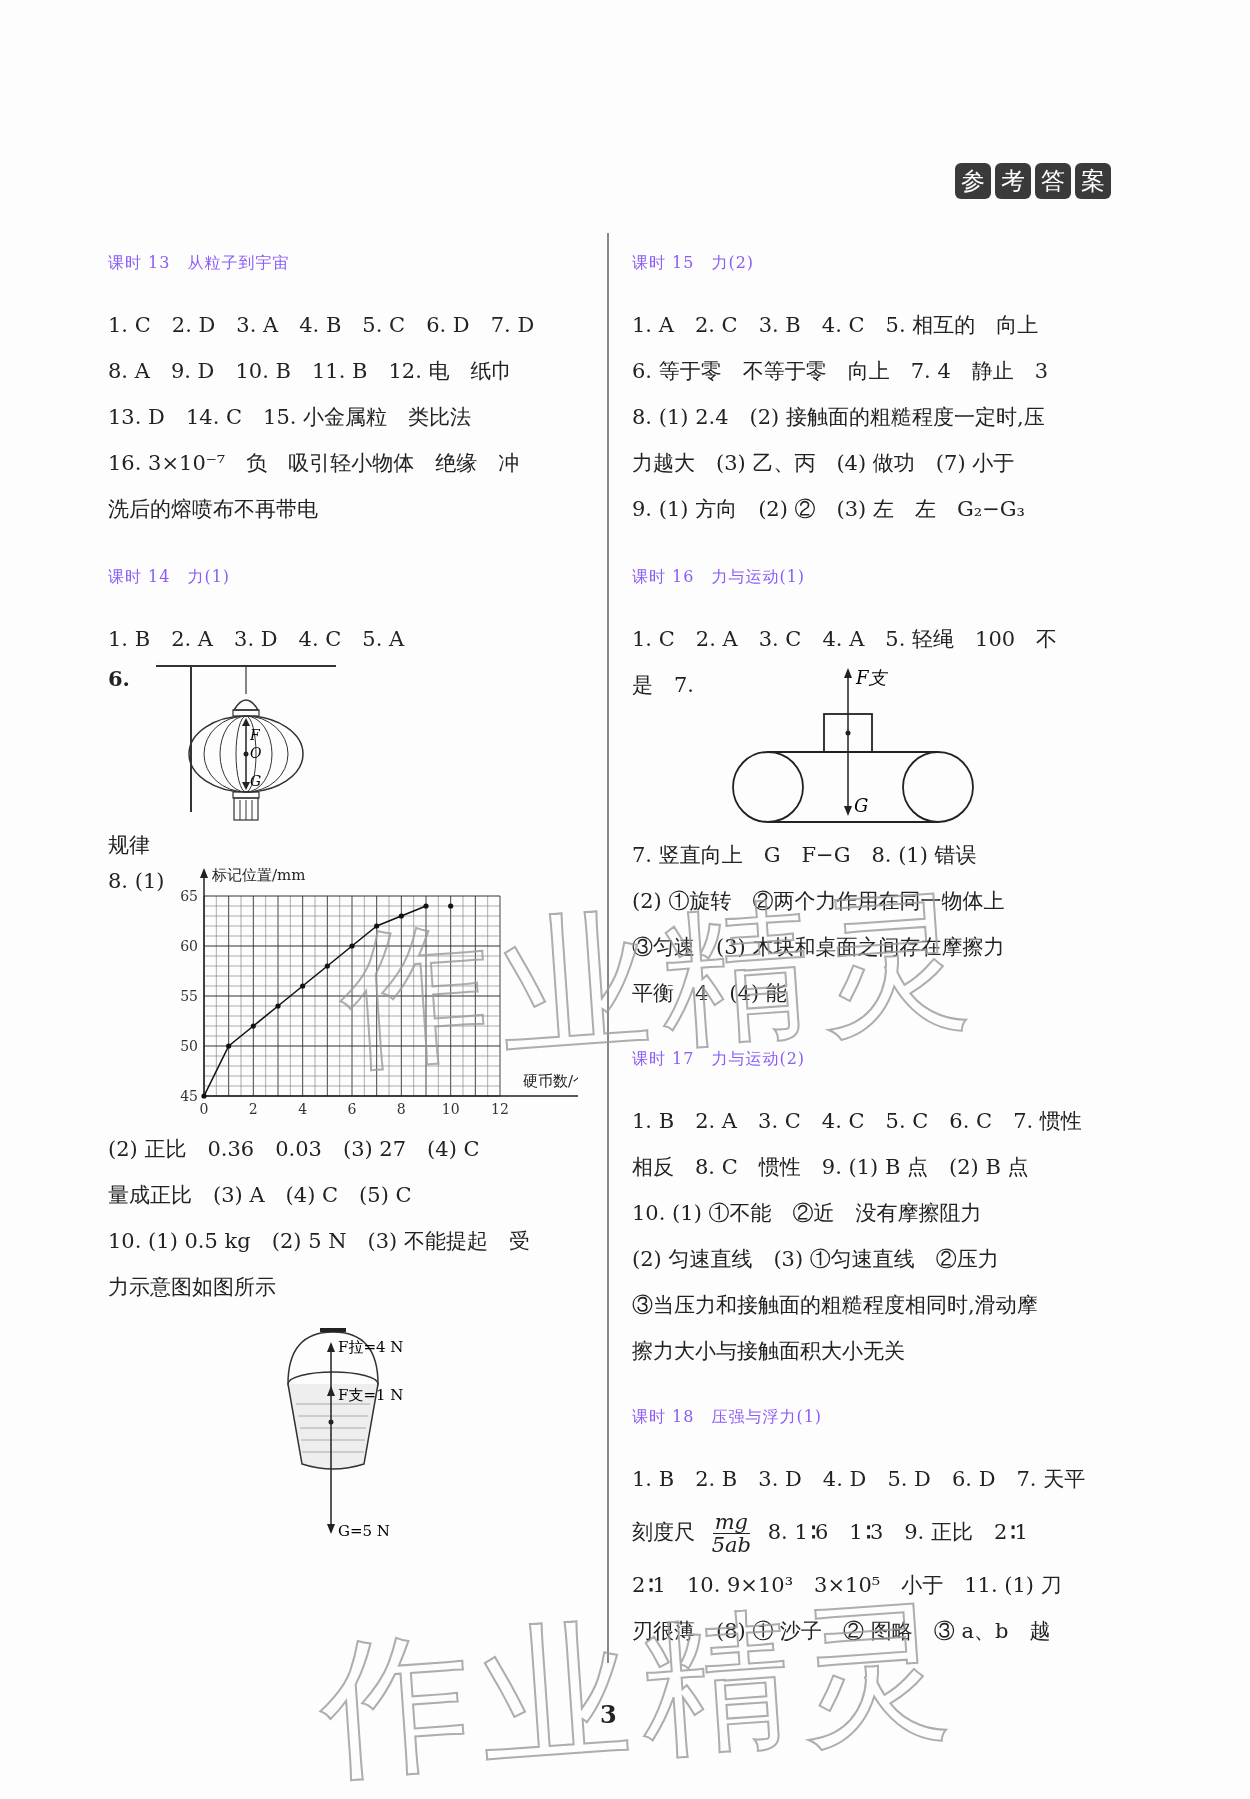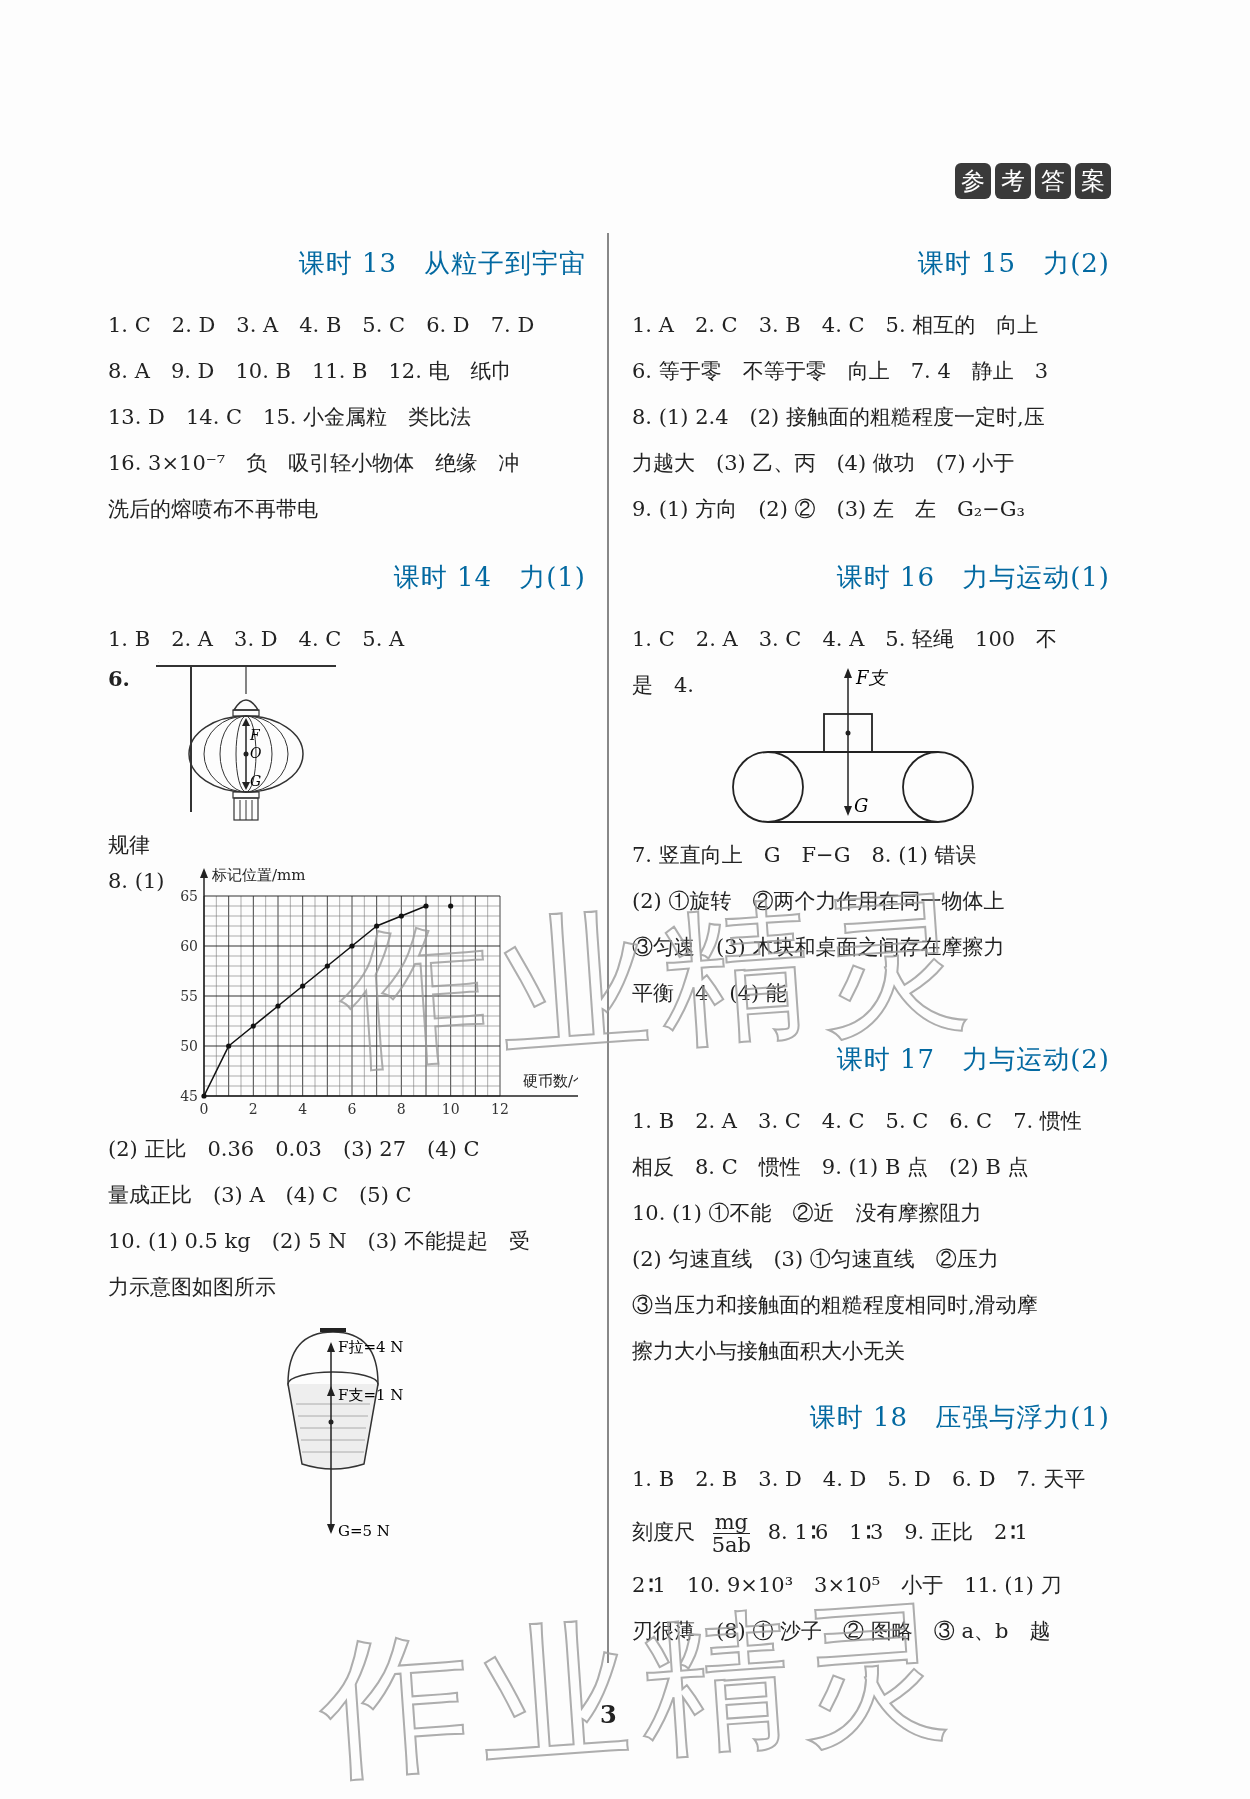--- a/index.html
+++ b/index.html
@@ -6,26 +6,26 @@
   body { width:1250px; height:1799px; background:#fdfdfd; position:relative; overflow:hidden;
          font-family:"DejaVu Serif","Liberation Serif",serif; color:#222; }
   .hdr { position:absolute; left:955px; top:163px; display:flex; gap:4px; }
   .hdr span { width:36px; height:36px; background:#3a3a3a; color:#fff; border-radius:6px;
               display:flex; align-items:center; justify-content:center; font-size:24px;
               font-family:"DejaVu Sans",sans-serif; }
   .divider { position:absolute; left:607px; top:233px; width:2px; height:1430px; background:#888; }
   .col { position:absolute; top:240px; width:478px; font-size:21px; line-height:46px; }
   .col.left { left:108px; }
   .col.right { left:632px; }
-  .sec-title { text-align:right; font-size:26px; color:#0369a1; margin:0 0 16px 0; letter-spacing:1px; }
+  .sec-title { text-align:left; font-size:16px; color:#8b5cf6; margin:0 0 16px 0; letter-spacing:1px; }
   .line { white-space:nowrap; }
   .chart-wrap { position:relative; height:260px; margin-top:-4px; }
   .fig { position:relative; }
   .frac { display:inline-flex; flex-direction:column; align-items:center; vertical-align:middle;
-          line-height:22px; margin:0 10px; }
+          font-style:italic; line-height:22px; margin:0 10px; }
   .frac span:first-child { border-bottom:1px solid #222; padding:0 2px; }
   .pagenum { position:absolute; left:600px; top:1700px; font-weight:bold; font-size:24px; }
   .wm { position:absolute; font-family:"DejaVu Sans",sans-serif; font-size:150px; color:transparent;
         -webkit-text-stroke:2px #9a9a9a; transform:rotate(-4deg); letter-spacing:10px; opacity:0.8;
         pointer-events:none; }
 </style>
 </head>
 <body>
 
 <div class="hdr">
@@ -196,21 +196,21 @@
   <div class="sec-title">课时 15　力(2)</div>
   <div class="line">1. A　2. C　3. B　4. C　5. 相互的　向上</div>
   <div class="line">6. 等于零　不等于零　向上　7. 4　静止　3</div>
   <div class="line">8. (1) 2.4　(2) 接触面的粗糙程度一定时,压</div>
   <div class="line">力越大　(3) 乙、丙　(4) 做功　(7) 小于</div>
   <div class="line">9. (1) 方向　(2) ②　(3) 左　左　G₂−G₃</div>
 
   <div class="sec-title" style="margin-top:22px">课时 16　力与运动(1)</div>
   <div class="line">1. C　2. A　3. C　4. A　5. 轻绳　100　不</div>
   <div class="fig" style="height:170px">
-    <span style="position:absolute;left:0;top:0">是　4.</span>
+    <span style="position:absolute;left:0;top:0">是　7.</span>
     <svg width="360" height="170" style="position:absolute;left:70px;top:0">
       <circle cx="66" cy="125" r="35" fill="none" stroke="#222" stroke-width="1.8"></circle>
       <circle cx="236" cy="125" r="35" fill="none" stroke="#222" stroke-width="1.8"></circle>
       <line x1="66" y1="90" x2="236" y2="90" stroke="#222" stroke-width="1.8"></line>
       <line x1="66" y1="160" x2="236" y2="160" stroke="#222" stroke-width="1.8"></line>
       <rect x="122" y="52" width="48" height="38" fill="none" stroke="#222" stroke-width="1.8"></rect>
       <line x1="146" y1="8" x2="146" y2="150" stroke="#222" stroke-width="1.5"></line>
       <polygon points="142,16 146,6 150,16" fill="#222"></polygon>
       <polygon points="142,144 146,154 150,144" fill="#222"></polygon>
       <circle cx="146" cy="71" r="2.5" fill="#222"></circle>

